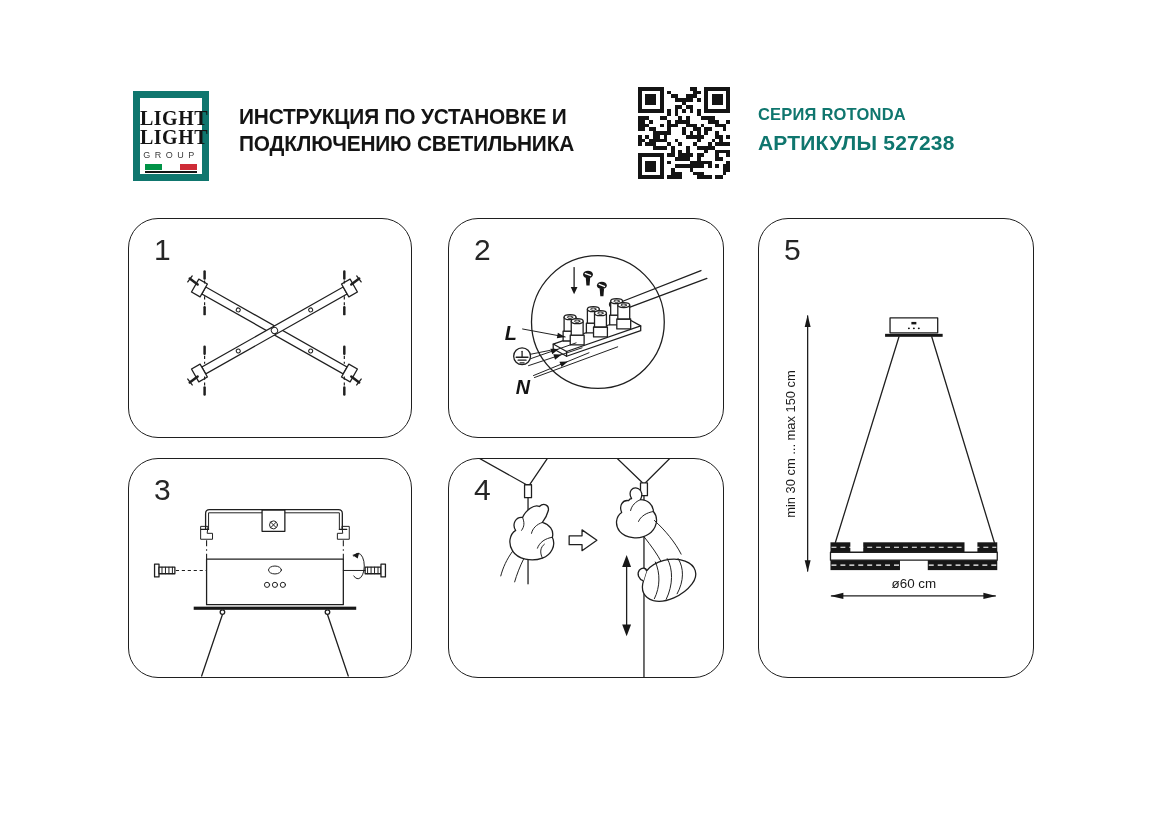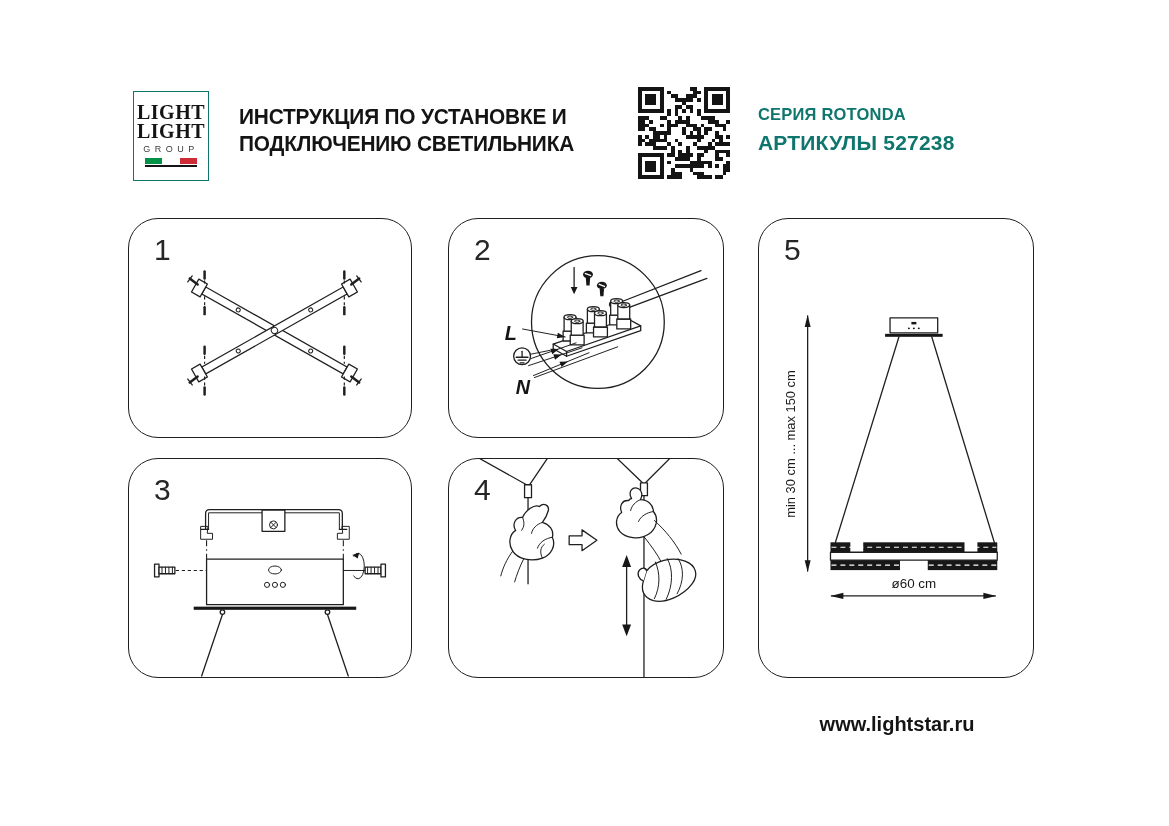--- a/index.html
+++ b/index.html
@@ -1,19 +1,19 @@
 <!DOCTYPE html>
 <html><head>
 <meta charset="utf-8">
 <style>
   html,body{margin:0;padding:0;background:#fff;}
   .sheet{position:relative;width:1169px;height:826px;background:#fff;overflow:hidden;
          font-family:"Liberation Sans",sans-serif;color:#1a1a1a;}
   
-  .logo-box{position:absolute;left:133px;top:91px;width:76px;height:90px;border:1px solid #0f766e;
+  .logo-box{position:absolute;left:133px;top:91px;width:76px;height:90px;border:7px solid #0f766e;
             box-sizing:border-box;text-align:center;padding-top:11px;}
   .logo-light,.logo-star{font-family:"Liberation Serif",serif;font-weight:700;font-size:20px;
             line-height:19px;letter-spacing:.5px;color:#141414;}
   .logo-group{font-size:9px;letter-spacing:4.5px;color:#3c3c3c;margin-top:3px;}
   .logo-flag{width:52px;margin:4px auto 0;border-bottom:2px solid #141414;padding-bottom:1px;}
   .logo-flag .stripes{display:flex;height:6px;}
   .logo-flag .fg{flex:1;}
   .title{position:absolute;left:239px;top:104px;font-weight:700;font-size:21.5px;line-height:27px;
          letter-spacing:-.2px;transform:scaleX(.97);transform-origin:left top;color:#141414;}
   .qr{position:absolute;left:638px;top:87px;width:92px;height:92px;}
@@ -633,14 +633,13 @@
 
       <g>
         <path class="ln" d="M73,379 H238" stroke-width="1.2"></path>
         <polygon class="fb" points="72,379 85,375.8 85,382.2"></polygon>
         <polygon class="fb" points="239,379 226,375.8 226,382.2"></polygon>
         <text class="dim" x="156" y="371" text-anchor="middle" style="font-size:13.5px">ø60 cm</text>
       </g>
     </svg>
   </section>
 
-  <div class="footer-url">www.lightstar.ru</div>
 </div>
 
 </body></html>

